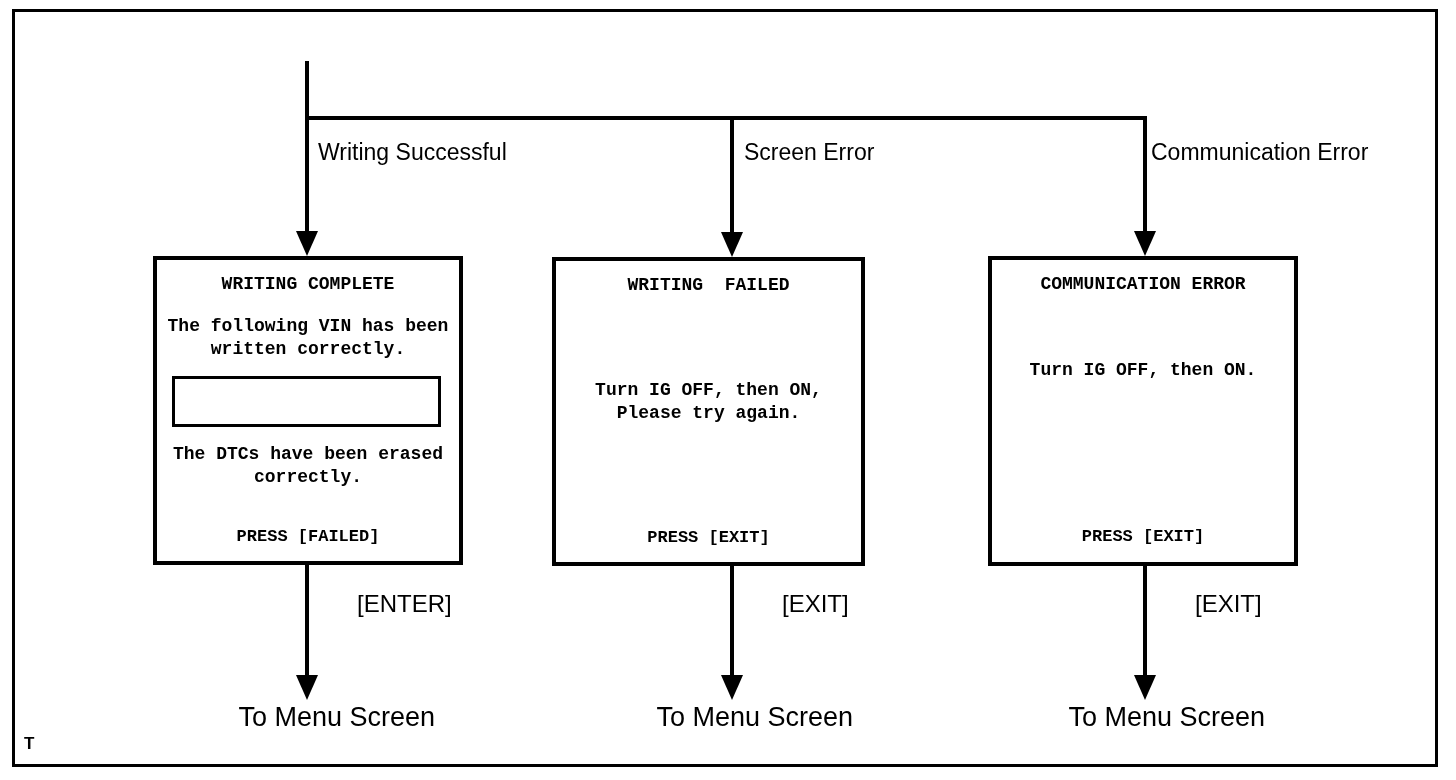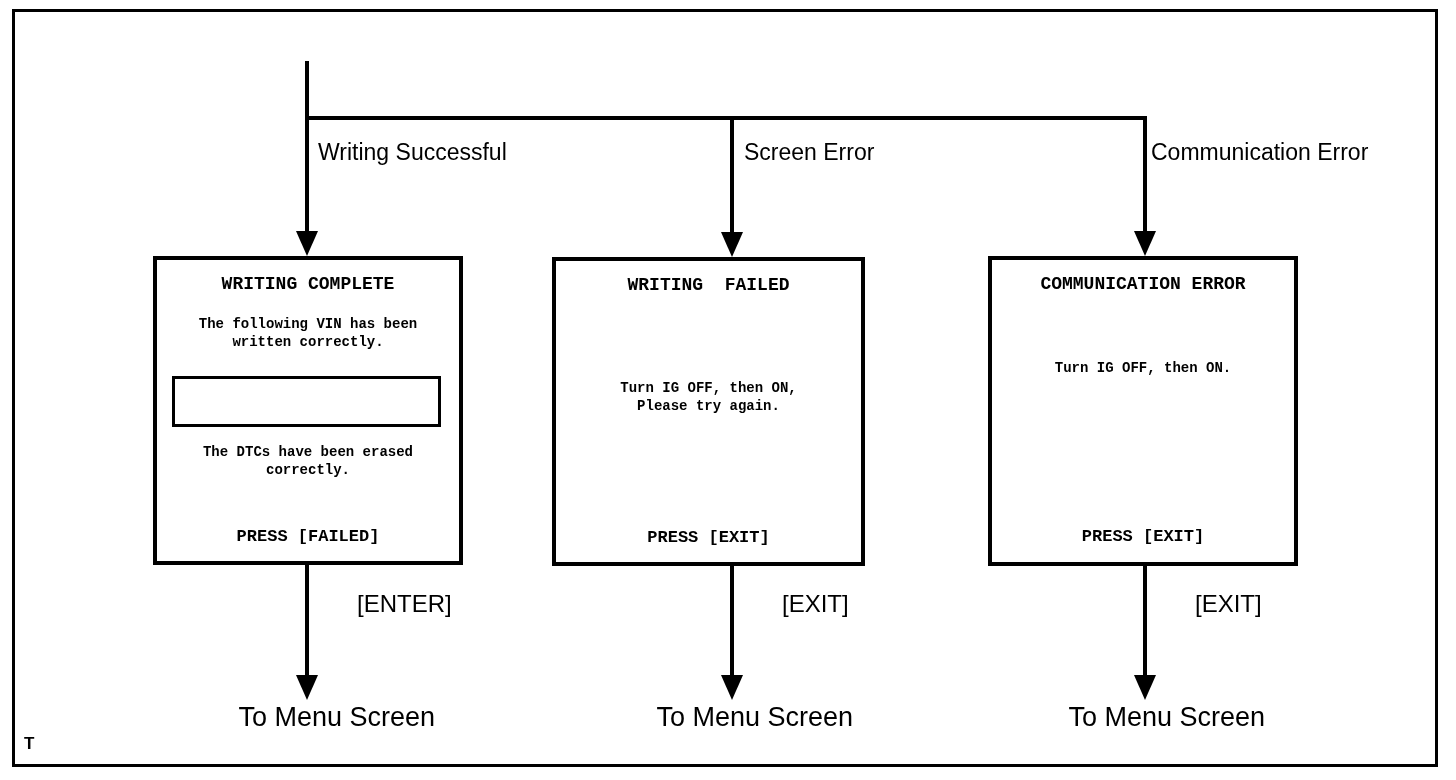--- a/index.html
+++ b/index.html
@@ -43,21 +43,21 @@
   .screen-title, .screen-text, .press-label {
     position: absolute;
     left: 0;
     right: 0;
     text-align: center;
     font-weight: bold;
     white-space: pre-wrap;
     font-family: Liberation Mono, monospace;
   }
   .screen-title { top: 14px; font-size: 18px; letter-spacing: 0px; }
-  .screen-text  { font-size: 14px; line-height: 1.3; }
+  .screen-text  { font-size: 18px; line-height: 1.3; }
   .press-label  { top: 267px; font-size: 17px; }
 
   .t1-msg-top    { top: 55px; }
   .t1-msg-bottom { top: 183px; }
   .t2-msg        { top: 118px; }
   .t3-msg        { top: 99px; }
 
   .vin-field {
     position: absolute;
     left: 15px;

